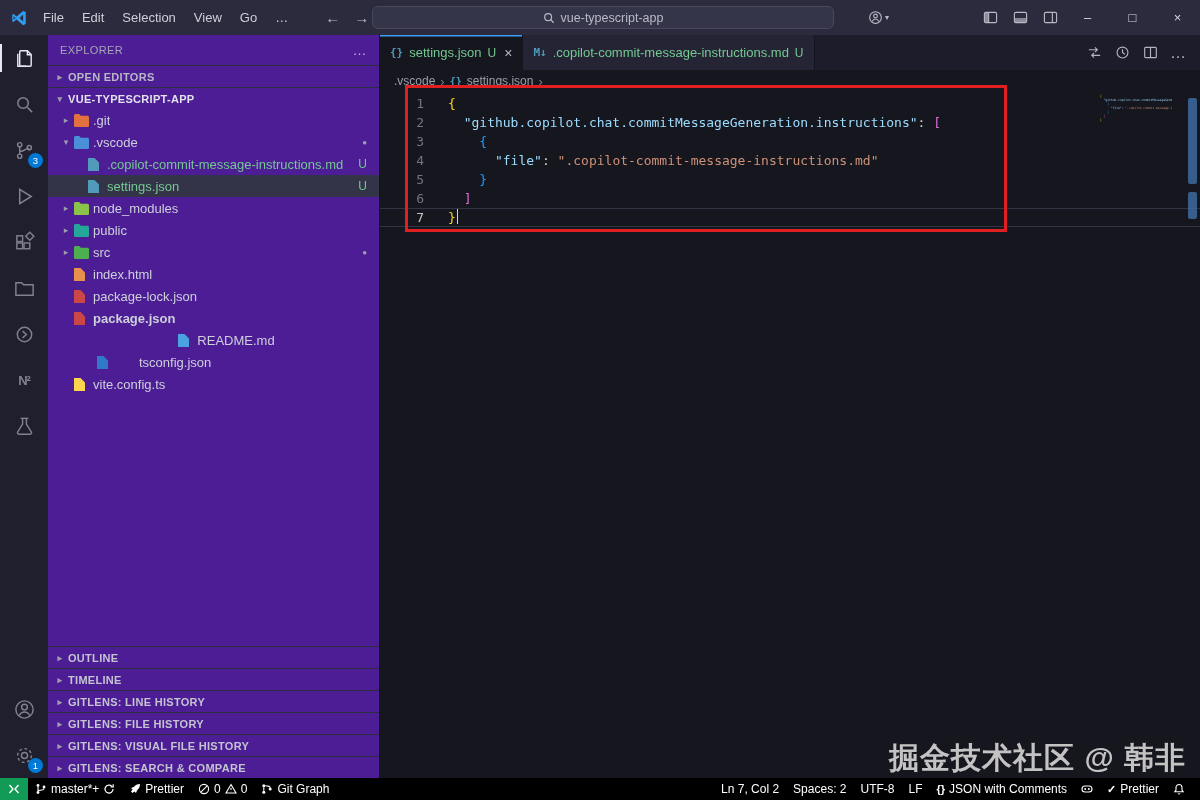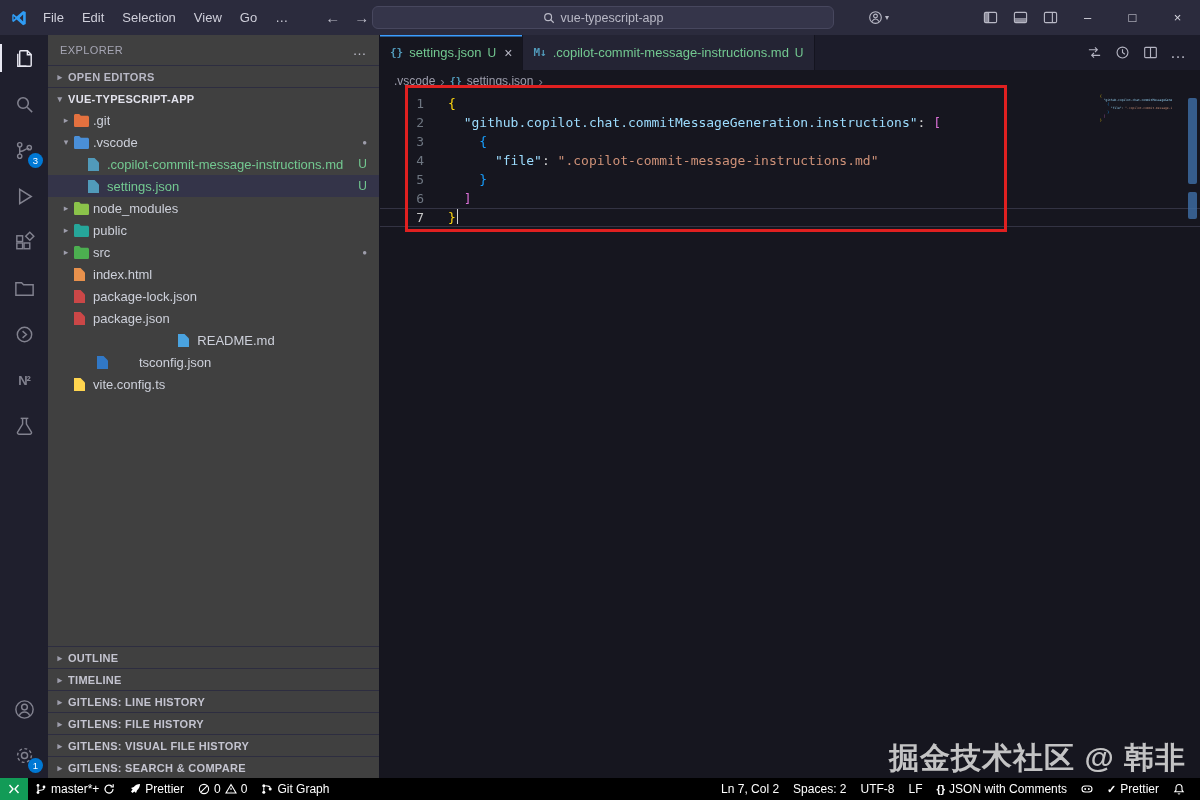--- a/index.html
+++ b/index.html
@@ -36,21 +36,21 @@
   .acell svg { width:23px; height:23px; }
   .acell.active { color:#e8e8f2; }
   .acell.active::before { content:''; position:absolute; left:0; top:9px; bottom:9px; width:2px; background:#e8e8f2; }
   .act-badge { position:absolute; right:5px; bottom:5px; min-width:15px; height:15px; padding:0 3px;
                background:#0078d4; color:#fff; font-size:9.5px; line-height:15px; text-align:center;
                border-radius:9px; }
   .aspacer { flex:1; }
   .n2glyph { font-size:13px; font-weight:bold; letter-spacing:-1px; }
 
   
-  .sidebar { width:332px; background:#404040; flex:none; display:flex; flex-direction:column;
+  .sidebar { width:332px; background:#4c1d95; flex:none; display:flex; flex-direction:column;
              font-size:13px; overflow:hidden; border-right:1px solid #141420; }
   .sb-header { height:30px; display:flex; align-items:center; padding:0 12px; color:#a6a6b4;
                font-size:11px; letter-spacing:.4px; }
   .sb-header .more { margin-left:auto; font-size:14px; color:#bdbdc9; }
   .sec-row { height:22px; display:flex; align-items:center; padding-left:4px; color:#b9b9c6;
              font-size:11px; font-weight:bold; letter-spacing:.3px; border-top:1px solid #2d2d40; }
   .sec-row.root { color:#e2e2ec; }
   .chev { width:16px; text-align:center; font-size:9px; color:#9d9dab; flex:none; }
   .trow { height:22px; display:flex; align-items:center; color:#cdd0da; cursor:default; }
   .trow.sel { background:#343449; }
@@ -353,21 +353,21 @@
           </div>
           <div class="trow" style="padding-left: 10px;">
             <span class="chev"></span>
             <span class="ticon">
               <svg width="11" height="13" viewBox="0 0 11 13">
                 <path fill="#cb4747" d="M0 0h6.5L11 4.5V13H0z"></path>
               </svg>
             </span>
             <span class="tlabel">package-lock.json</span>
           </div>
-          <div class="trow" style="padding-left: 10px;">
+          <div class="trow" style="padding-left: 10px; font-weight: bold;">
             <span class="chev"></span>
             <span class="ticon">
               <svg width="11" height="13" viewBox="0 0 11 13">
                 <path fill="#cb4747" d="M0 0h6.5L11 4.5V13H0z"></path>
               </svg>
             </span>
             <span class="tlabel">package.json</span>
           </div>
           <div class="trow" style="padding-left: 10px; justify-content: center;">
             <span class="chev"></span>

